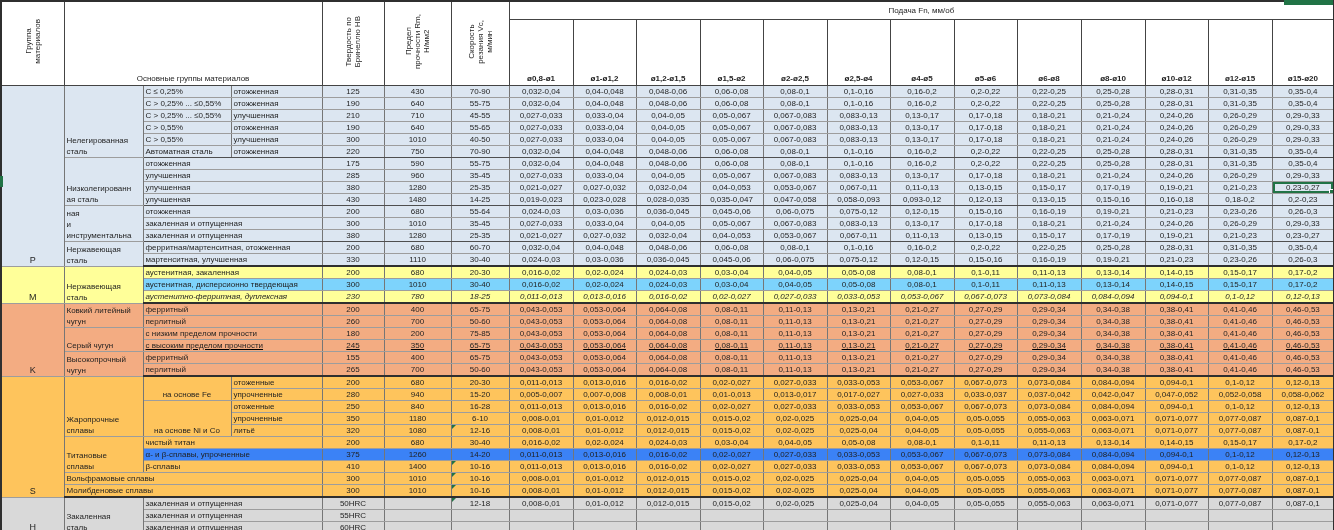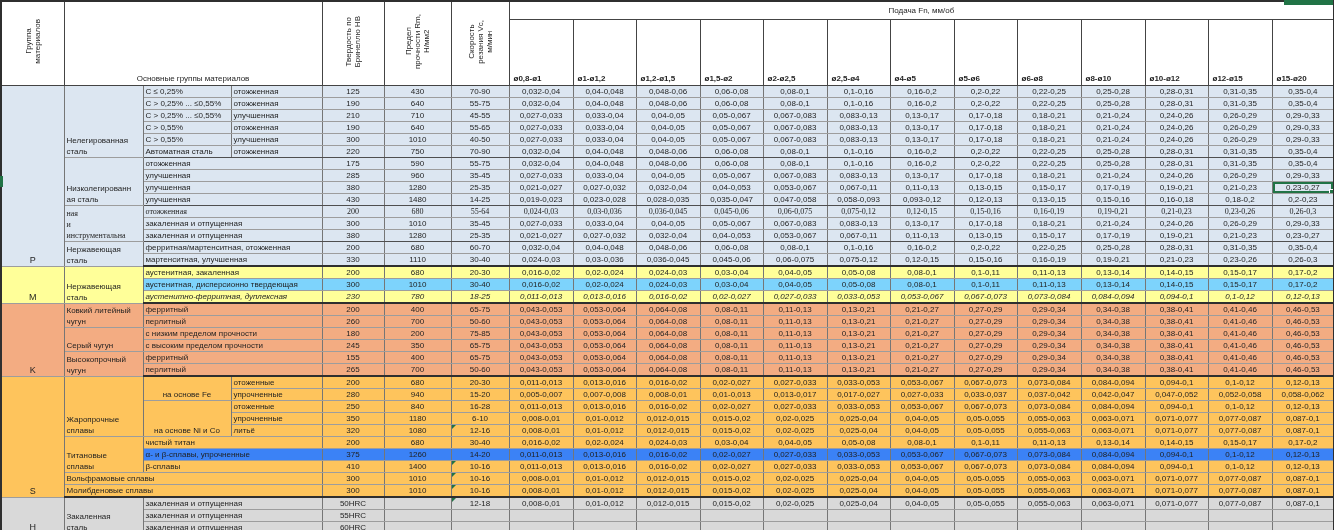--- a/index.html
+++ b/index.html
@@ -13,21 +13,21 @@
   thead tr.r1{height:12px;}
   thead tr.r2{height:66px;}
   tbody tr{height:12px;}
   tr.gend>td{border-bottom:2px solid #2f2f2f;}
   tr.send>td{border-bottom:1px solid #4f4f4f;}
   .feedtitle{font-size:8px;text-align:center;vertical-align:middle;}
   .hmat{font-size:8px;text-align:center;vertical-align:bottom;padding-bottom:2px;}
   .vh{vertical-align:middle;text-align:center;}
   .vt{writing-mode:vertical-rl;transform:rotate(180deg);display:inline-block;
       white-space:pre-line;font-size:8px;line-height:9px;}
-  .dia{font-size:8px;font-weight:bold;text-align:left;vertical-align:bottom;padding-bottom:2px;}
+  .dia{font-size:8px;font-weight:bold;text-align:center;vertical-align:bottom;padding-bottom:2px;}
   .num{font-size:8px;text-align:center;white-space:nowrap;overflow:hidden;line-height:11px;}
   .lbl{font-size:8px;text-align:left;vertical-align:middle;white-space:pre-line;
        overflow:hidden;line-height:11px;padding:0 2px;}
   .grp{vertical-align:bottom;}
   .letter{text-align:center;vertical-align:bottom;font-size:9px;}
   .ctr{text-align:center;vertical-align:bottom;}
   .flag{position:relative;margin-left:48px;}
   .flag::before{content:"";position:absolute;left:0;top:0;width:0;height:0;
       border-top:4px solid #217346;border-right:4px solid transparent;}
   .sel{box-shadow:inset 0 0 0 2px #217346;position:relative;}
@@ -289,21 +289,21 @@
           <td class="num">0,047-0,058</td>
           <td class="num">0,058-0,093</td>
           <td class="num">0,093-0,12</td>
           <td class="num">0,12-0,13</td>
           <td class="num">0,13-0,15</td>
           <td class="num">0,15-0,16</td>
           <td class="num">0,16-0,18</td>
           <td class="num">0,18-0,2</td>
           <td class="num">0,2-0,23</td>
         </tr>
-        <tr style="background: rgb(220, 230, 241); font-family: Liberation Serif, serif;">
+        <tr style="background: rgb(220, 230, 241);">
           <td class="lbl grp" rowspan="3">ная
 и
 инструментальна</td>
           <td class="lbl" colspan="2">отожженная</td>
           <td class="num">200</td>
           <td class="num">680</td>
           <td class="num">55-64</td>
           <td class="num">0,024-0,03</td>
           <td class="num">0,03-0,036</td>
           <td class="num">0,036-0,045</td>
@@ -510,21 +510,21 @@
           <td class="num">0,11-0,13</td>
           <td class="num">0,13-0,21</td>
           <td class="num">0,21-0,27</td>
           <td class="num">0,27-0,29</td>
           <td class="num">0,29-0,34</td>
           <td class="num">0,34-0,38</td>
           <td class="num">0,38-0,41</td>
           <td class="num">0,41-0,46</td>
           <td class="num">0,46-0,53</td>
         </tr>
-        <tr style="background: rgb(243, 172, 130);">
+        <tr style="background: rgb(243, 172, 130); text-decoration: underline;">
           <td class="lbl" colspan="2">с высоким пределом прочности</td>
           <td class="num">245</td>
           <td class="num">350</td>
           <td class="num">65-75</td>
           <td class="num">0,043-0,053</td>
           <td class="num">0,053-0,064</td>
           <td class="num">0,064-0,08</td>
           <td class="num">0,08-0,11</td>
           <td class="num">0,11-0,13</td>
           <td class="num">0,13-0,21</td>

